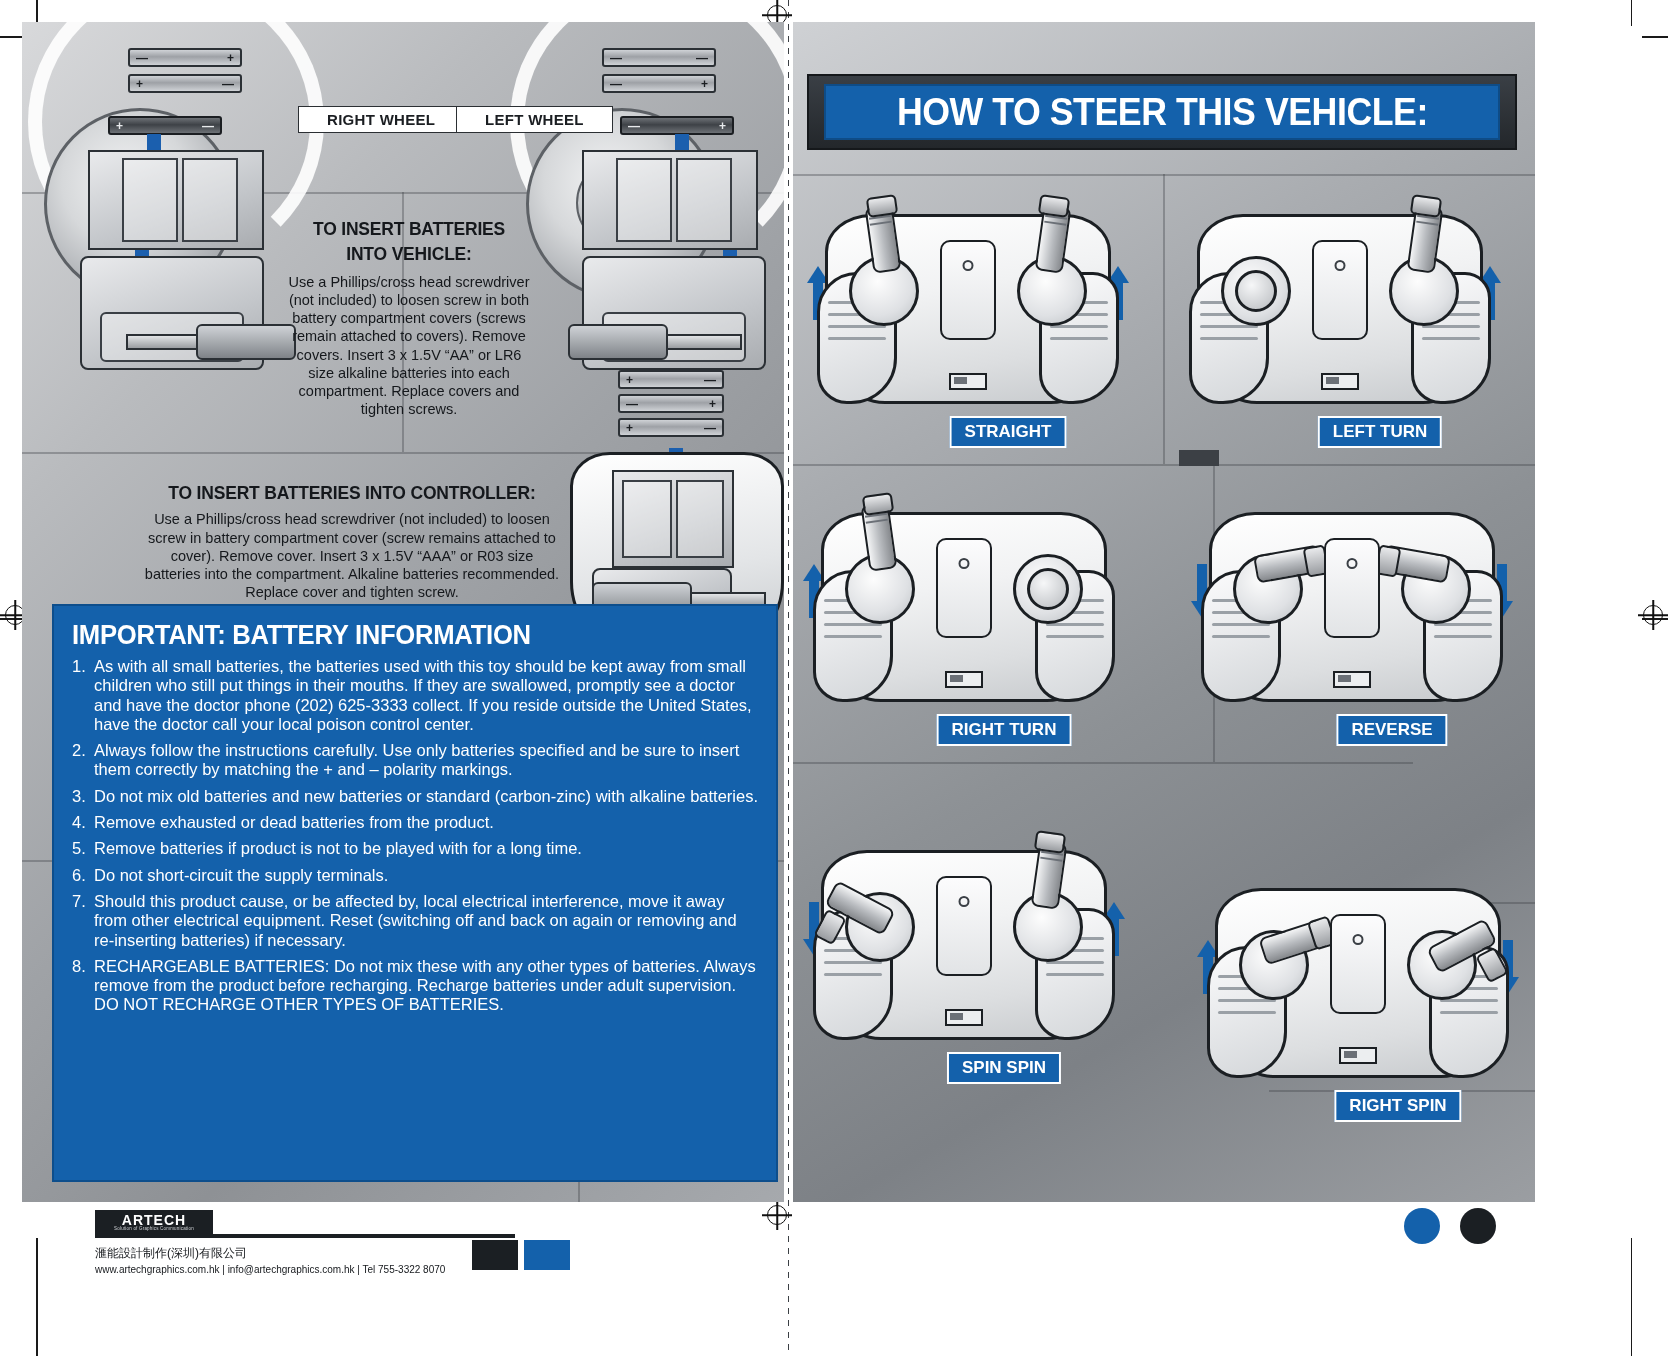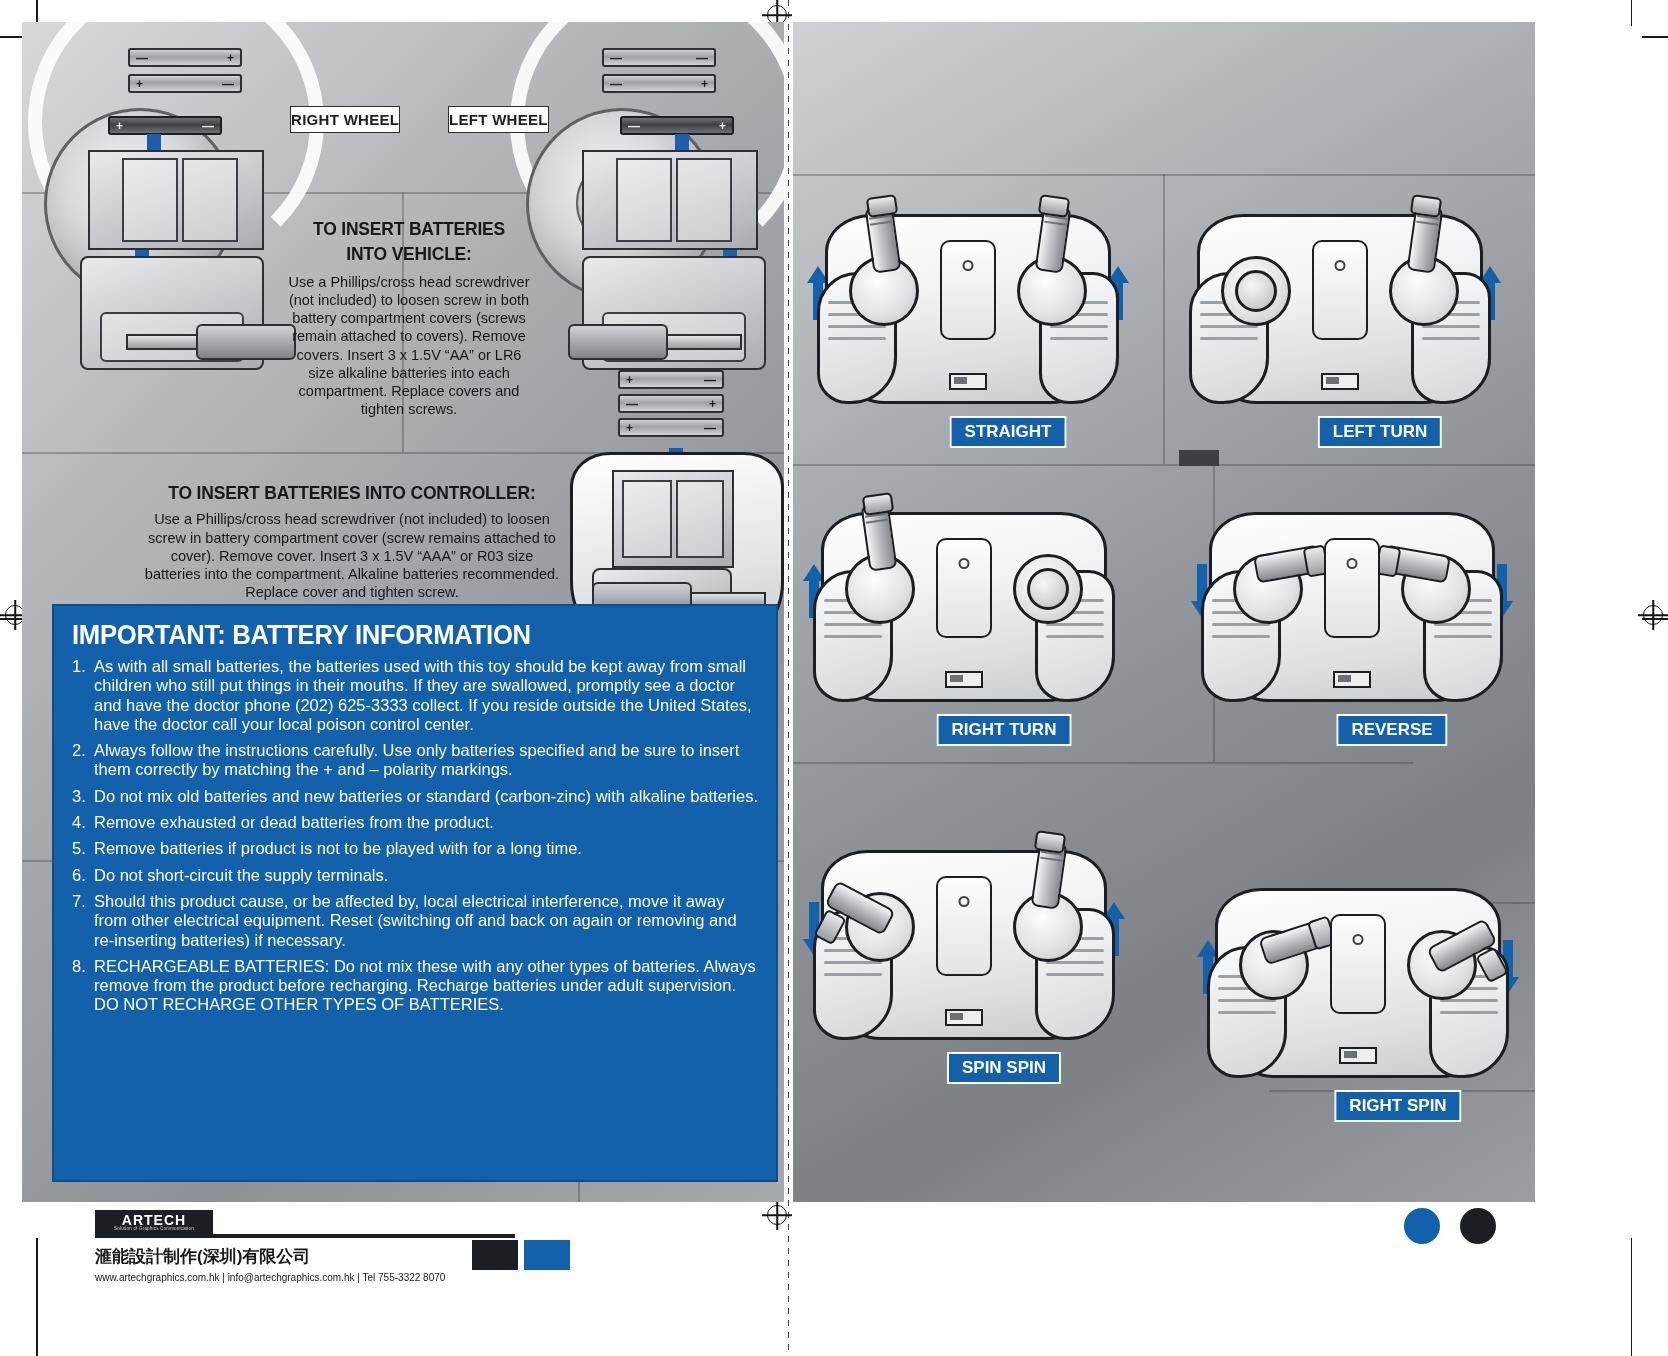--- a/index.html
+++ b/index.html
@@ -19,21 +19,21 @@
     overflow:hidden;}
   .panel-seam{position:absolute;background:rgba(60,64,70,.35);}
 
   
   .arch{position:absolute;border-radius:50%;border:14px solid rgba(255,255,255,.85);}
   .wheel-disc{position:absolute;border-radius:50%;background:
      radial-gradient(circle at 42% 38%,#f2f3f4 0%,#d6d8da 40%,#aeb1b5 70%,#8d9094 100%);
      border:3px solid #5d6166;}
 
   .label-tag{position:absolute;background:#ffffff;border:1.5px solid #2b2f33;color:#1b1e22;
-    font-size:15px;font-weight:bold;letter-spacing:.3px;padding:4px 0;white-space:nowrap;}
+    font-size:15px;font-weight:bold;letter-spacing:.3px;padding:4px 28px;white-space:nowrap;margin-left:8px;}
 
   
   .battery{position:absolute;height:19px;border:2px solid #2b3035;border-radius:3px;
     background:linear-gradient(180deg,#cfd2d6 0%,#9ea1a6 45%,#cfd2d6 100%);
     display:flex;align-items:center;justify-content:space-between;
     font-size:12px;color:#1b1e22;font-weight:bold;padding:0 6px;box-sizing:border-box;}
   .battery.dark{background:linear-gradient(180deg,#6d7176 0%,#3e4247 45%,#6d7176 100%);color:#e8eaec;border-color:#1b1e22;}
 
   
   .arrow{position:absolute;}
@@ -115,21 +115,21 @@
     font-size:17px;font-weight:bold;padding:4px 13px;white-space:nowrap;left:50%;transform:translateX(-50%);bottom:10px;margin-left:40px;}
 
   
   #footer{position:absolute;left:95px;top:1210px;width:420px;height:80px;}
   .artech-logo{position:absolute;left:0;top:0;width:118px;height:24px;background:#1b1f23;
     display:flex;flex-direction:column;align-items:center;justify-content:center;}
   .artech-logo .a1{color:#fff;font-size:14px;font-weight:bold;letter-spacing:1px;line-height:1;}
   .artech-logo .a2{color:#cfd2d6;font-size:4.5px;letter-spacing:.2px;line-height:1;}
   .foot-bar{position:absolute;left:0;top:24px;width:420px;height:4px;background:#1b1f23;}
   .foot-text{position:absolute;left:0;top:34px;font-size:10px;color:#15181c;line-height:1.5;}
-  .foot-text .cn{font-size:17px;font-weight:bold;}
+  .foot-text .cn{font-size:12px;font-weight:normal;}
   .swatch{position:absolute;width:46px;height:30px;top:1240px;}
   .dot-big{position:absolute;width:36px;height:36px;border-radius:50%;top:1208px;}
 </style>
 </head>
 <body>
 
 <div class="crop-line" style="left:36px;top:0;width:1.5px;height:26px;"></div>
 <div class="crop-line" style="left:0;top:36px;width:26px;height:1.5px;"></div>
 <div class="crop-line" style="right:36px;top:0;width:1.5px;height:26px;"></div>
 <div class="crop-line" style="right:0;top:36px;width:26px;height:1.5px;"></div>
@@ -299,20 +299,25 @@
 <div id="right-panel">
   <div class="panel-seam" style="left:0;top:152px;width:742px;height:2px;"></div>
   <div class="panel-seam" style="left:370px;top:152px;width:2px;height:290px;"></div>
   <div class="panel-seam" style="left:0;top:442px;width:742px;height:2px;"></div>
   <div class="panel-seam" style="left:420px;top:444px;width:2px;height:296px;"></div>
   <div class="panel-seam" style="left:0;top:740px;width:620px;height:2px;"></div>
   <div class="panel-seam" style="left:478px;top:880px;width:264px;height:2px;"></div>
   <div class="panel-seam" style="left:476px;top:1068px;width:266px;height:2px;"></div>
   <div style="position:absolute;left:386px;top:428px;width:40px;height:16px;background:#3c4045;"></div>
 
+  <div id="steer-title">
+    <div class="inner">
+        <span>HOW TO STEER THIS VEHICLE:</span>
+      </div>
+  </div>
 
   <div class="ctrl-cell" style="left:10px;top:186px;">
     <div class="sarrow up" style="left:4px;top:58px;">
         <div class="h"></div>
         <div class="s"></div>
       </div>
     <div class="sarrow up" style="right:4px;top:58px;">
         <div class="h"></div>
         <div class="s"></div>
       </div>

